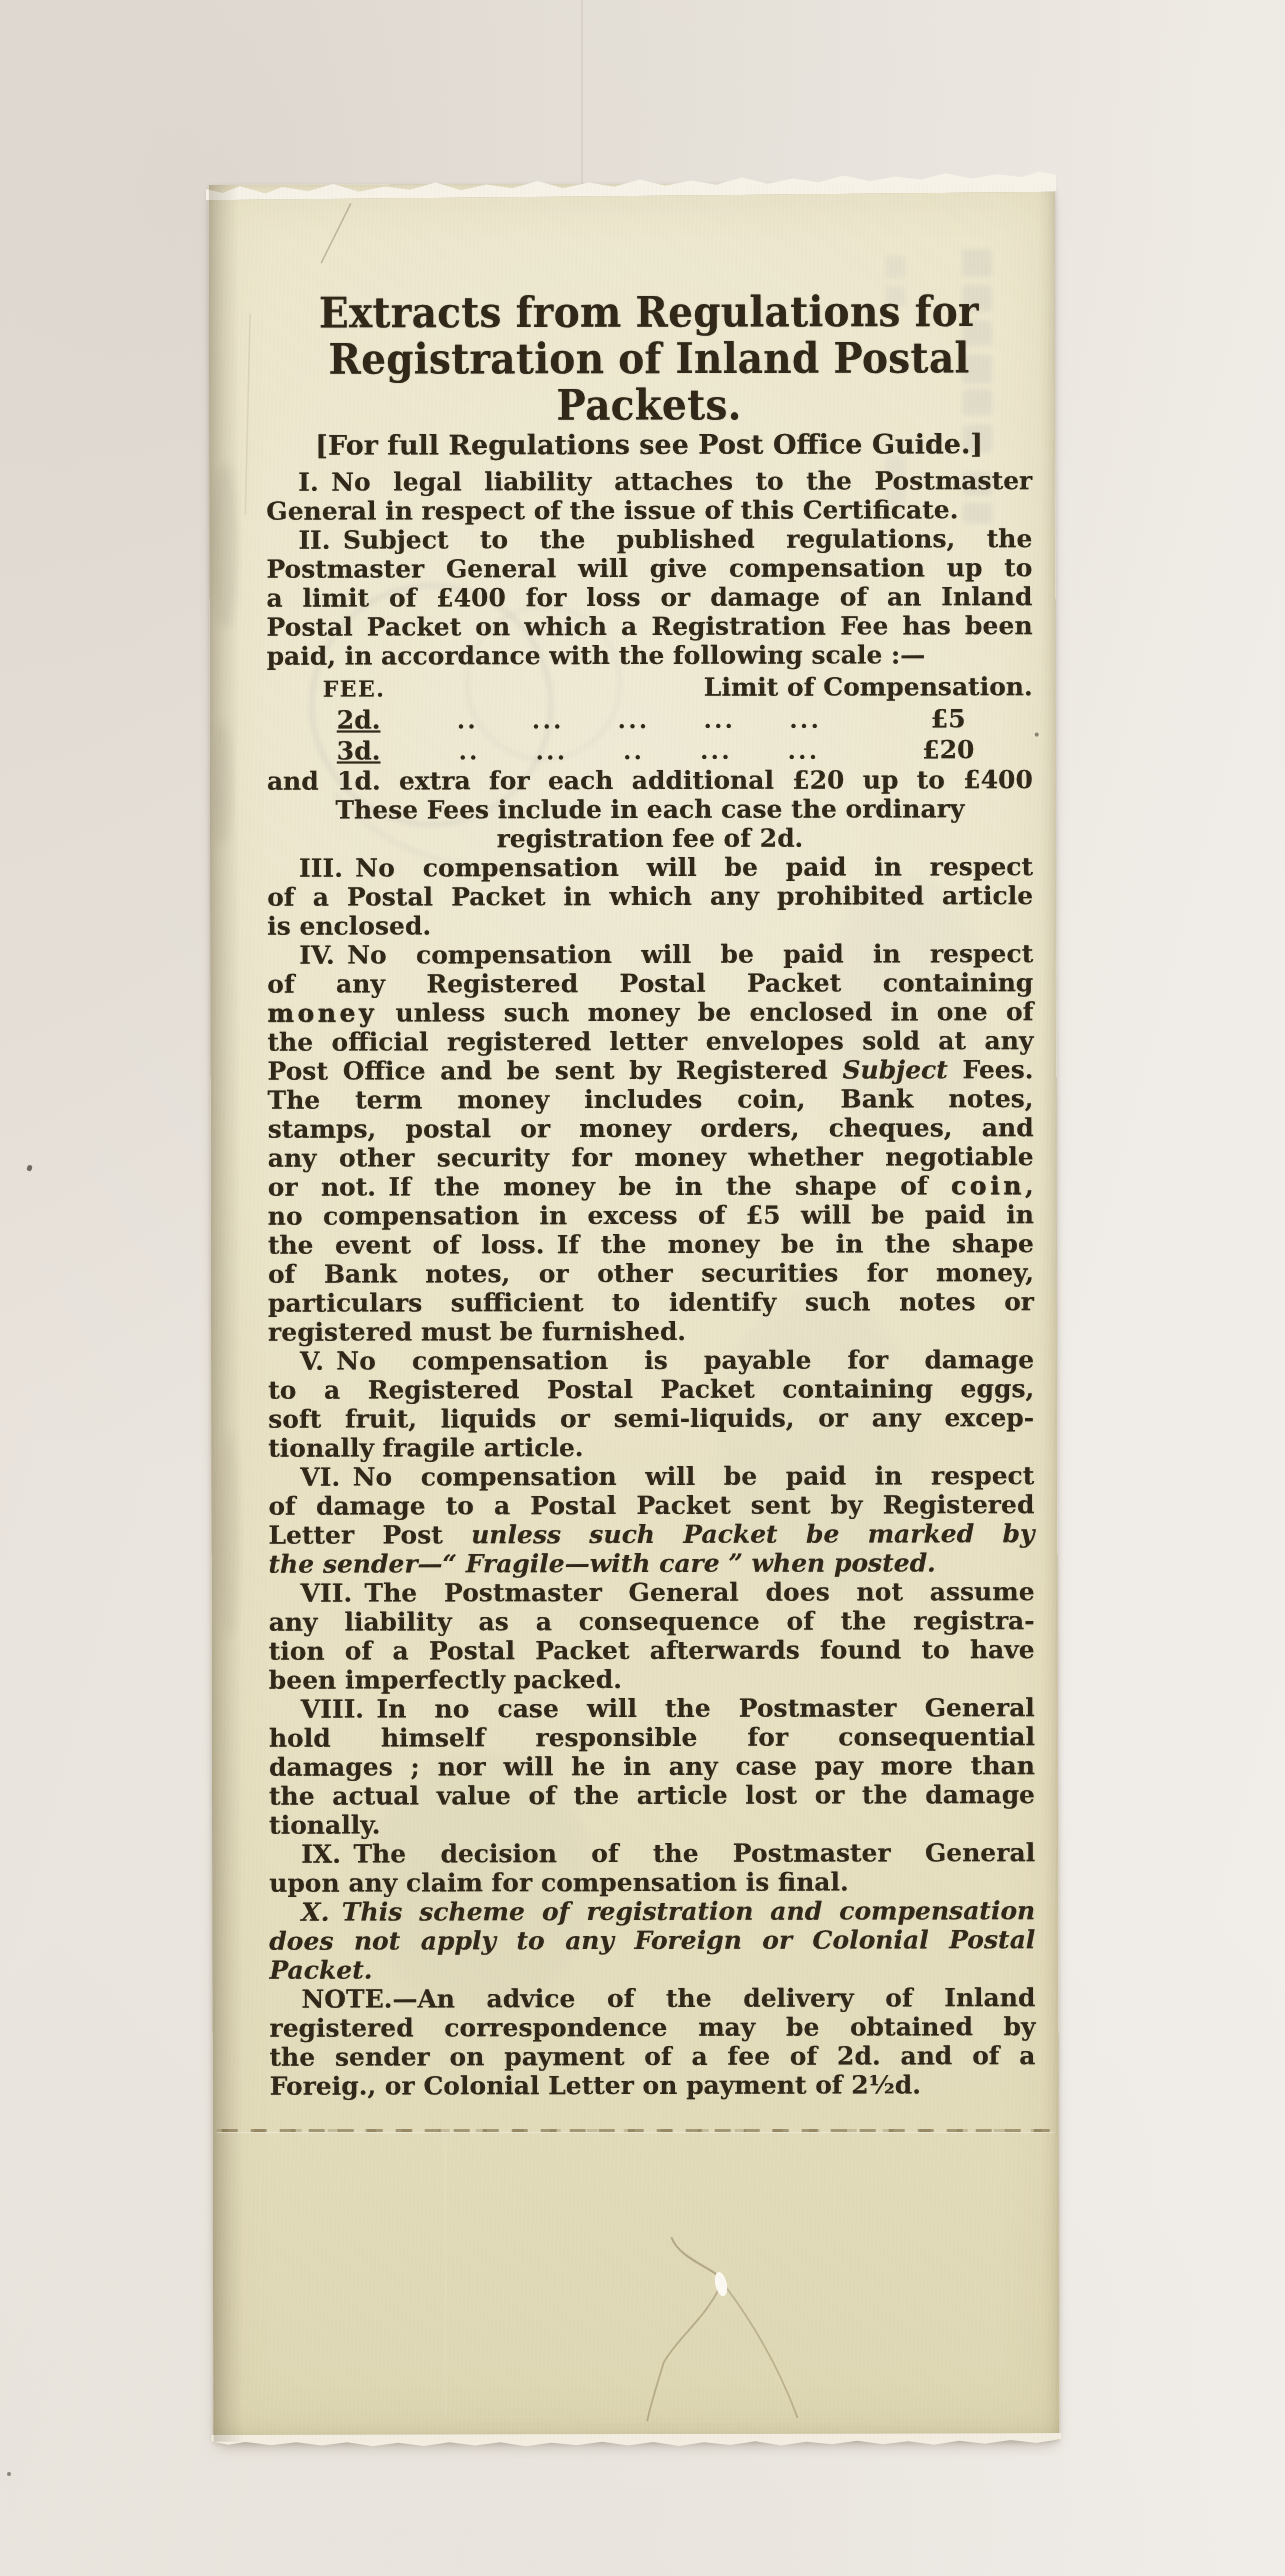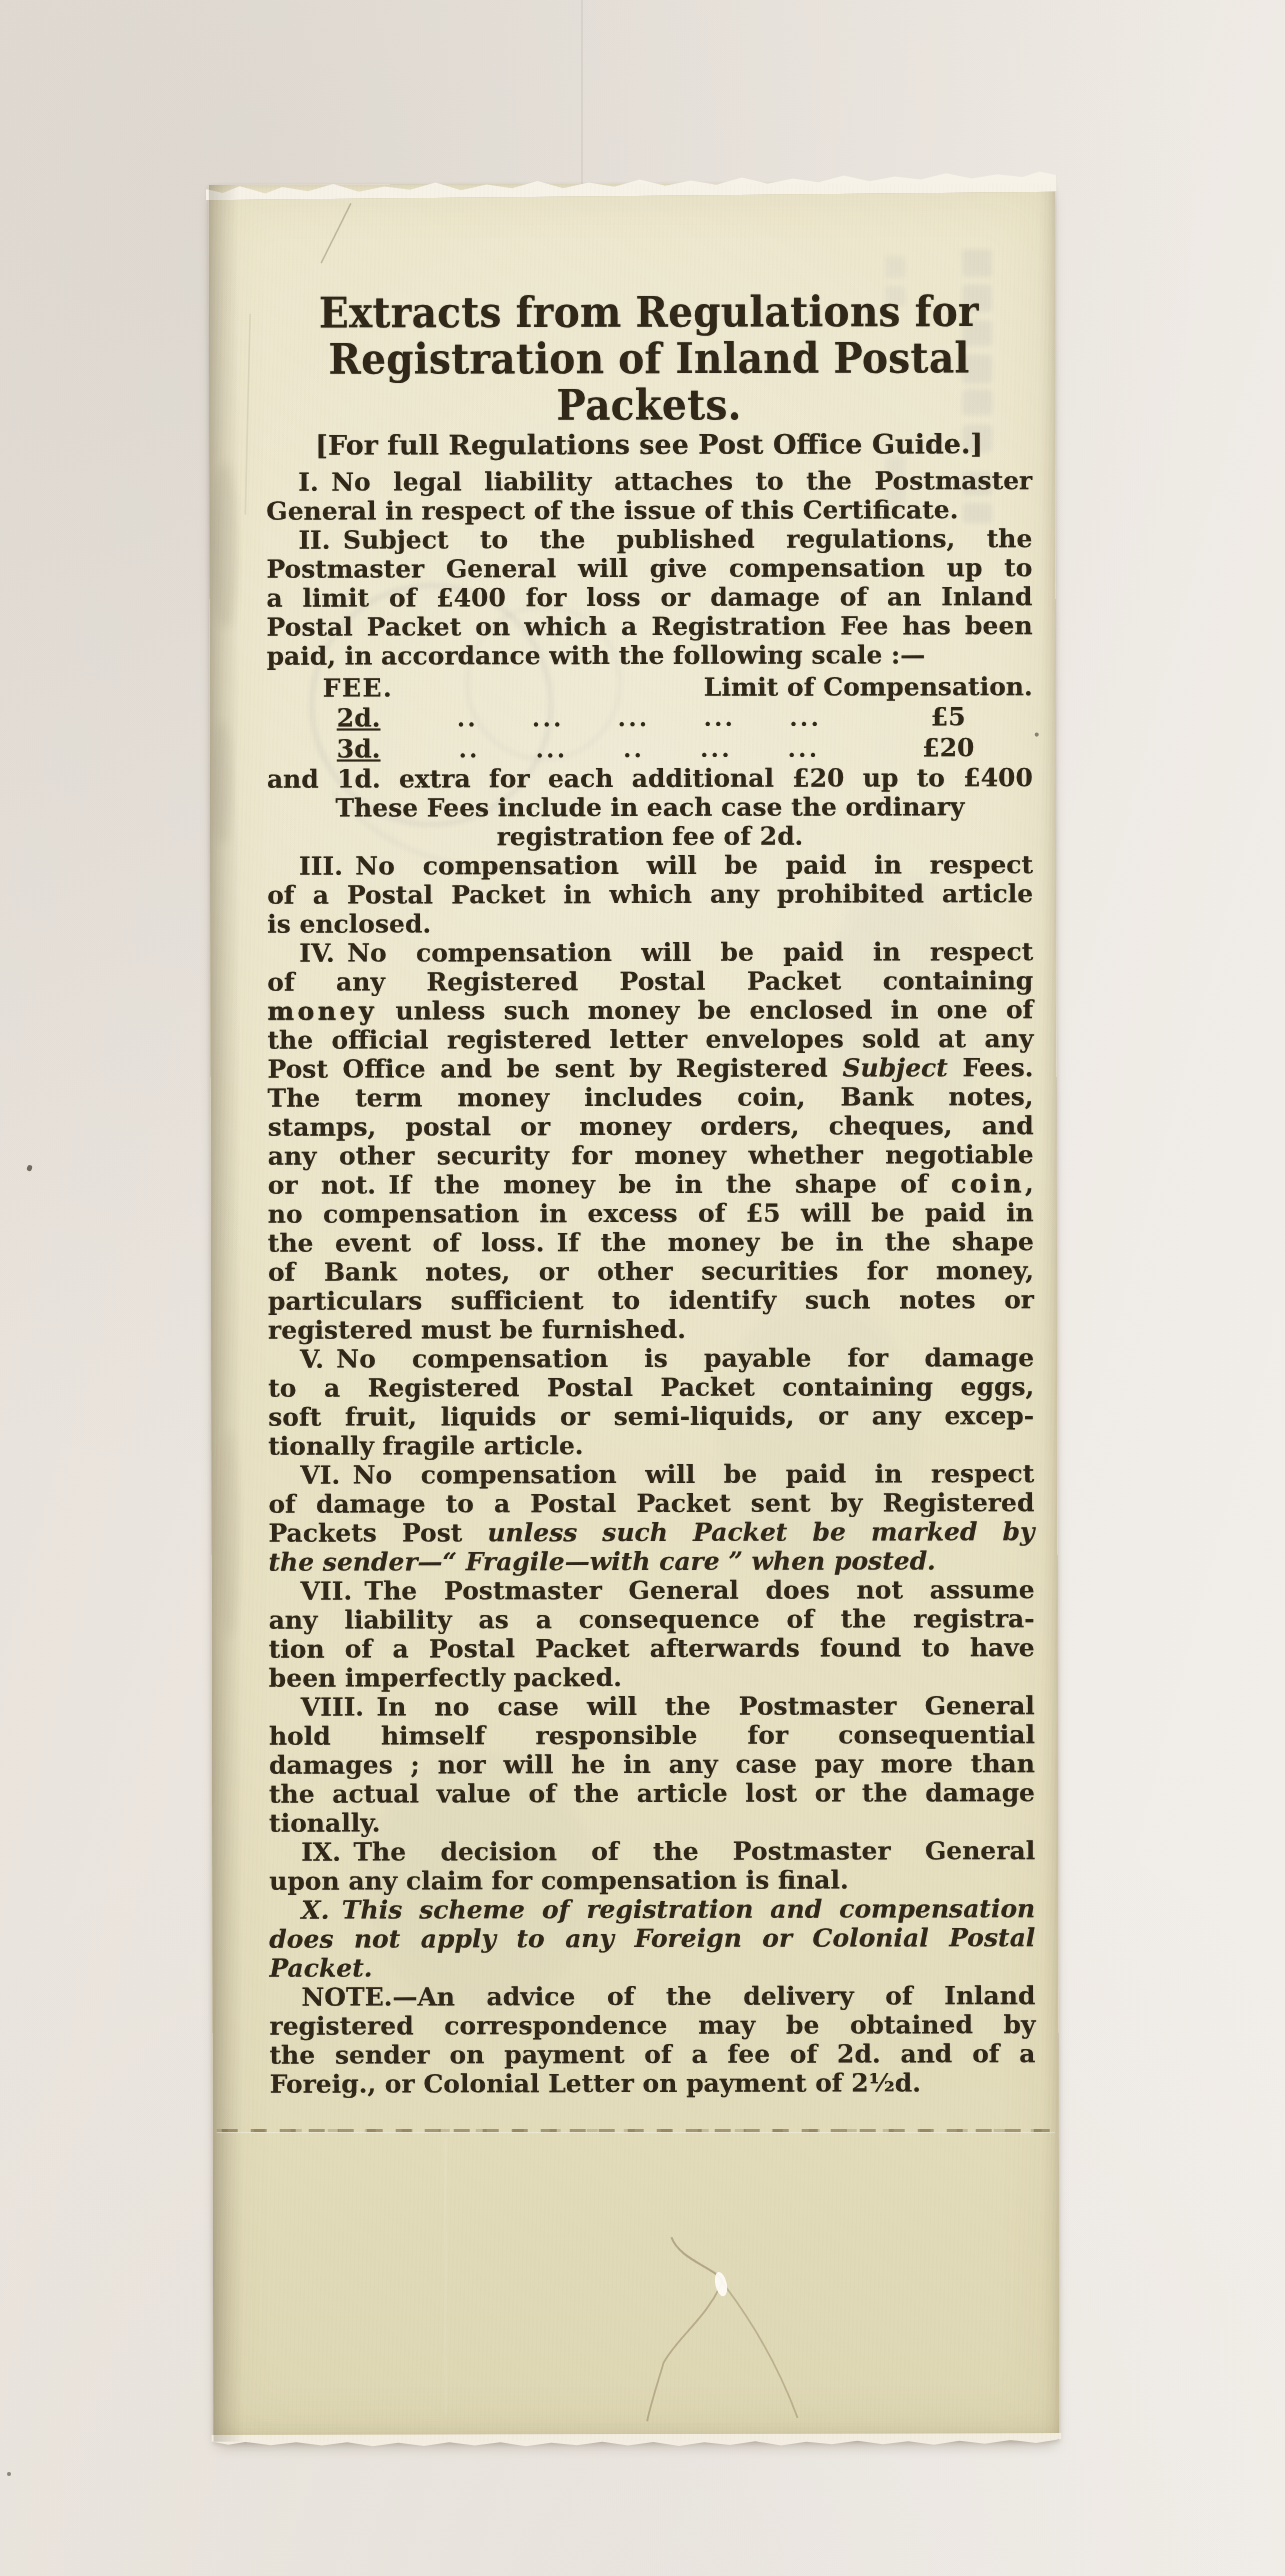--- a/index.html
+++ b/index.html
@@ -53,21 +53,21 @@
   .subtitle{margin-top:12.4px;text-align:center;font-weight:bold;font-size:27px;line-height:30px;
      text-shadow:0 0 0.8px rgba(48,38,24,0.5);}
   #blocks{margin-top:5.2px;font-size:25px;line-height:29px;font-weight:bold;
      text-shadow:0 0 0.8px rgba(48,38,24,0.45);}
   .tline{text-align:justify;text-align-last:justify;}
   .tline.last{text-align-last:left;}
   .tline.first{text-indent:32px;}
   .it{font-style:italic;}
   .hv{letter-spacing:3.6px;text-shadow:0 0 1px rgba(47,38,24,.85),0.5px 0.5px 0 rgba(47,38,24,.5);margin-top:24px;}
   .feehead{display:flex;justify-content:space-between;align-items:baseline;padding-left:56px;margin-top:3.1px;}
-  .fh-left{font-size:25px;letter-spacing:1.5px;}
+  .fh-left{font-size:22px;letter-spacing:1.5px;}
   .feerow{display:flex;align-items:baseline;padding-left:70px;margin-top:1px;}
   .fr-fee{width:61px;text-decoration:underline;}
   .fr-dots{flex:1;display:flex;justify-content:space-evenly;font-size:23px;letter-spacing:2.6px;padding:0 17.5px 0 5.2px;}
   .fr-amt{width:111px;text-align:center;margin-right:29px;}
   .feeline{text-align:justify;text-align-last:justify;}
   .centerline{text-align:center;}
   .perforation{position:absolute;left:4.1px;right:4.1px;top:1945px;height:3.1px;transform:rotate(0.12deg);
     background:
       repeating-linear-gradient(90deg, rgba(115,96,58,0) 0 4.6px, rgba(112,94,56,0.55) 4.6px 20.6px, rgba(115,96,58,0) 20.6px 29px),
       repeating-linear-gradient(90deg, rgba(112,94,56,0.25) 0 11.3px, rgba(115,96,58,0) 11.3px 37px);
@@ -206,21 +206,21 @@
         </div>
         <div class="para">
           <div class="tline first"><span>V. No compensation is payable for damage</span></div>
           <div class="tline"><span>to a Registered Postal Packet containing eggs,</span></div>
           <div class="tline"><span>soft fruit, liquids or semi-liquids, or any excep-</span></div>
           <div class="tline last"><span>tionally fragile article.</span></div>
         </div>
         <div class="para">
           <div class="tline first"><span>VI. No compensation will be paid in respect</span></div>
           <div class="tline"><span>of damage to a Postal Packet sent by Registered</span></div>
-          <div class="tline"><span>Packets Post </span><span class="it">unless such Packet be marked by</span></div>
+          <div class="tline"><span>Letter Post </span><span class="it">unless such Packet be marked by</span></div>
           <div class="tline last"><span class="it">the sender—“ Fragile—with care ” when posted.</span></div>
         </div>
         <div class="para">
           <div class="tline first"><span>VII. The Postmaster General does not assume</span></div>
           <div class="tline"><span>any liability as a consequence of the registra-</span></div>
           <div class="tline"><span>tion of a Postal Packet afterwards found to have</span></div>
           <div class="tline last"><span>been imperfectly packed.</span></div>
         </div>
         <div class="para">
           <div class="tline first"><span>VIII. In no case will the Postmaster General</span></div>

